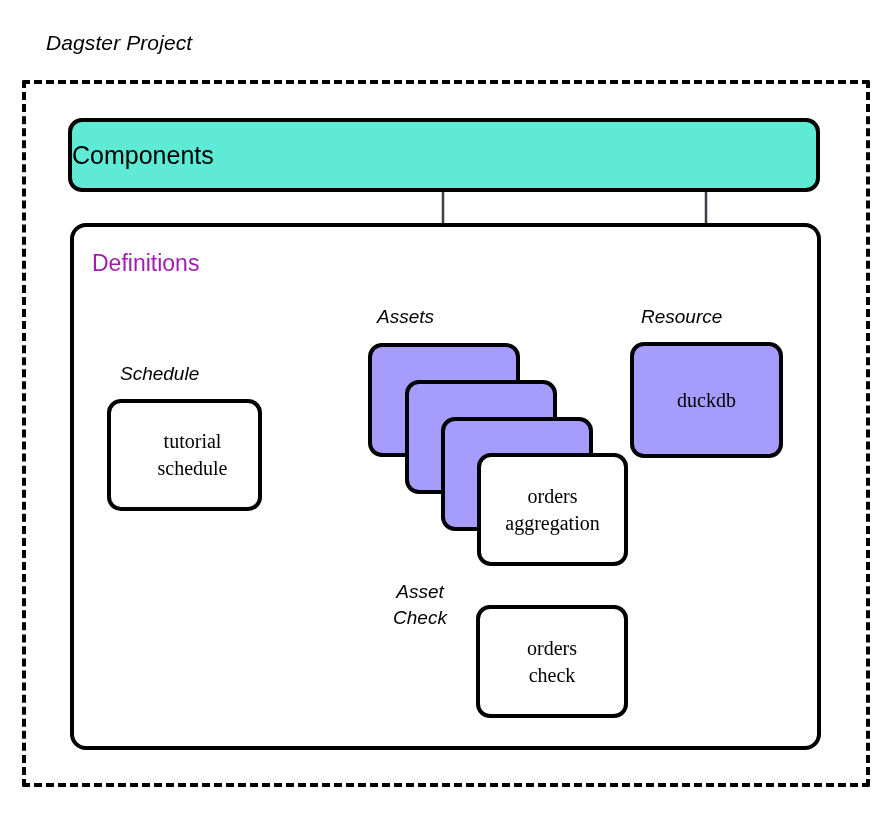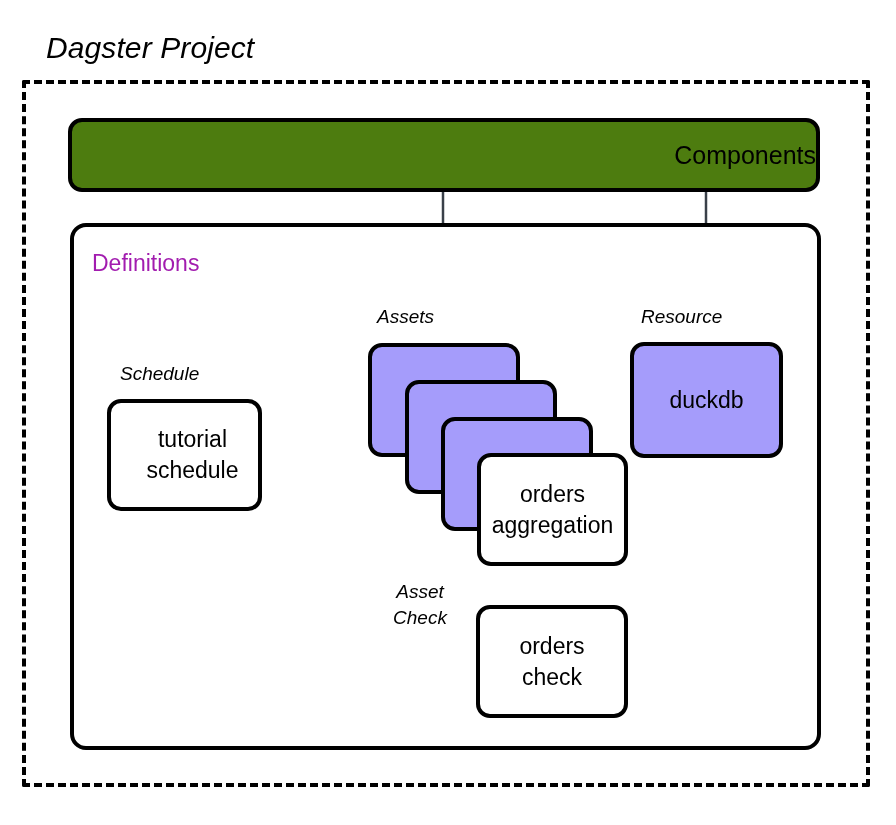--- a/index.html
+++ b/index.html
@@ -37,41 +37,41 @@
     height: 707px;
     border: 4px dashed #000000;
     border-radius: 2px;
     box-sizing: border-box;
     background: transparent;
   }
   .project-title {
     position: absolute;
     left: 46px;
     top: 31px;
-    font-size: 30px;
+    font-size: 21px;
     font-style: italic;
     color: #000000;
     letter-spacing: 0.1px;
     white-space: nowrap;
   }
 
   
   .components-box {
     position: absolute;
     left: 68px;
     top: 118px;
     width: 752px;
     height: 74px;
-    background: #4d7c0f;
+    background: #5eead4;
     border: 4px solid #000000;
     border-radius: 14px;
     box-sizing: border-box;
     display: flex;
     align-items: center;
-    justify-content: flex-end;
+    justify-content: flex-start;
   }
   .components-box .label {
     font-size: 25px;
     color: #000000;
   }
 
   
   .definitions-box {
     position: absolute;
     left: 70px;
@@ -96,24 +96,25 @@
   .card {
     position: absolute;
     box-sizing: border-box;
     border: 4px solid #000000;
     border-radius: 14px;
     display: flex;
     flex-direction: column;
     align-items: center;
     justify-content: center;
     text-align: center;
-    font-size: 23px;
+    font-size: 20px;
     color: #000000;
     line-height: 1.34;
     background: #ffffff;
+    font-family: Liberation Serif, serif;
   }
   .card.purple { background: #a59cfb; }
   .card .line { display: block; white-space: nowrap; }
 
   
   .caption {
     position: absolute;
     font-size: 19px;
     font-style: italic;
     color: #000000;

